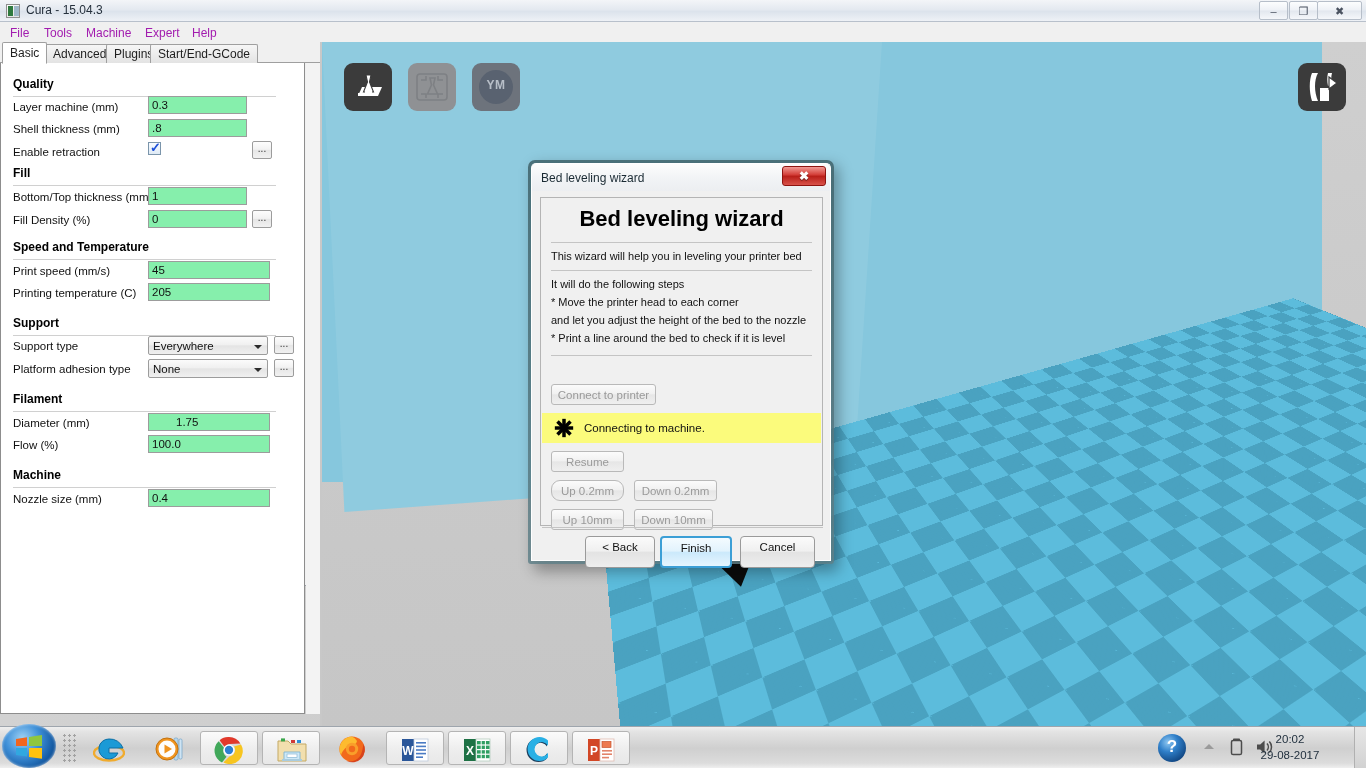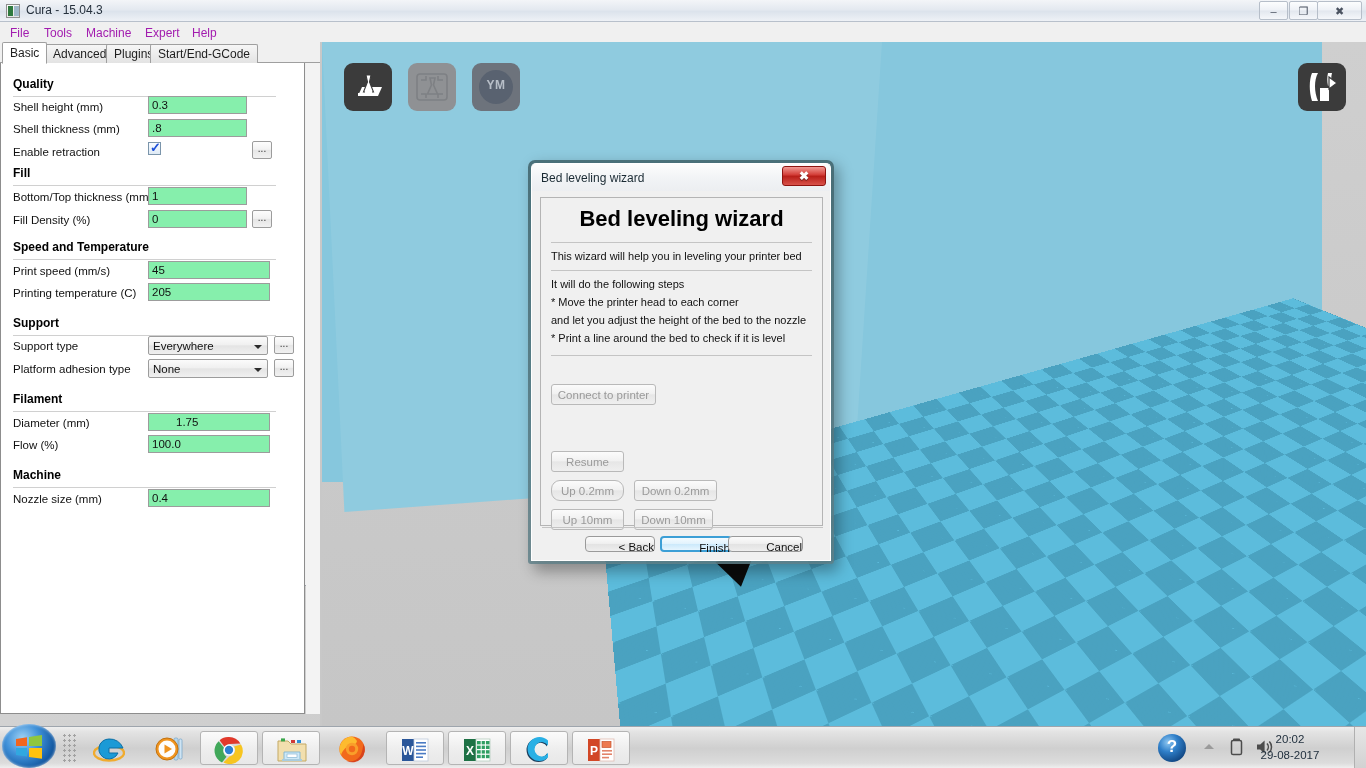--- a/index.html
+++ b/index.html
@@ -275,24 +275,24 @@
     position: absolute; left: 1px; top: 215px; width: 279px; height: 30px;
     background: #fbfb7c;
   }
   #spinner {
     position: absolute; left: 12px; top: 5px; width: 20px; height: 20px;
   }
   #status-text {
     position: absolute; left: 42px; top: 9px; font-size: 11.5px; color: #111;
   }
   .fbtn {
-    position: absolute; top: 345px; height: 16px;
+    position: absolute; top: 345px; height: 32px;
     background: linear-gradient(180deg,#fbfbfb 0%,#f0f0f0 46%,#e3e3e3 52%,#eeeeee 100%);
     border: 1px solid #9a9a9a; border-radius: 4px;
-    font-size: 11.5px; color: #111; text-align: right; line-height: 21px;
+    font-size: 11.5px; color: #111; text-align: center; line-height: 21px;
   }
   .fbtn.primary {
     background: linear-gradient(180deg,#f4fbff 0%,#e2f3fd 46%,#cbe9fb 52%,#e6f5fe 100%);
     border: 2px solid #3c9fd6;
   }
 
   
   #taskbar {
     position: absolute; left: 0; top: 726px; width: 1366px; height: 42px;
     background: linear-gradient(180deg,#efefef 0%, #e3e3e3 12%, #cfcfcf 52%, #dcdcdc 88%, #efefef 100%);
@@ -379,21 +379,21 @@
       <div class="tab" style="left:150px;">Start/End-GCode</div>
     </div>
 
     <div id="panel-right-fill"></div>
     <div id="panel-gutter"></div>
     <div id="settings-panel">
 
       <div class="sec-head" style="left:12px; top:14px;">Quality</div>
       <div class="sec-rule" style="left:12px; top:33px; width:263px;"></div>
 
-      <div class="field-label" style="left:12px; top:38px;">Shell height (mm)</div>
+      <div class="field-label" style="left:12px; top:38px;">Layer machine (mm)</div>
       <div class="tbox" style="left:147px; top:33px; width:99px;">0.3</div>
 
       <div class="field-label" style="left:12px; top:60px;">Shell thickness (mm)</div>
       <div class="tbox" style="left:147px; top:56px; width:99px;">.8</div>
 
       <div class="field-label" style="left:12px; top:83px;">Enable retraction</div>
       <div class="cbox" style="left:147px; top:79px;"></div>
       <div class="dotbtn" style="left:251px; top:78px;">...</div>
 
       <div class="sec-head" style="left:12px; top:103px;">Fill</div>
@@ -505,33 +505,49 @@
 
         <div class="dlg-line" style="left:10px; top:80px;">It will do the following steps</div>
         <div class="dlg-line" style="left:10px; top:98px;">* Move the printer head to each corner</div>
         <div class="dlg-line" style="left:10px; top:116px;">   and let you adjust the height of the bed to the nozzle</div>
         <div class="dlg-line" style="left:10px; top:134px;">* Print a line around the bed to check if it is level</div>
 
         <div class="dlg-rule" style="left:10px; top:157px; width:261px;"></div>
 
         <div class="dbtn" style="left:10px; top:186px; width:105px;">Connect to printer</div>
 
+        <div id="status-strip">
+          <svg id="spinner" viewBox="0 0 24 24">
+            <g stroke="#000000" stroke-width="4.2" stroke-linecap="butt">
+              <line x1="12" y1="12" x2="12" y2="1"></line>
+              <line x1="12" y1="12" x2="12" y2="23"></line>
+              <line x1="12" y1="12" x2="1" y2="12"></line>
+              <line x1="12" y1="12" x2="23" y2="12"></line>
+              <line x1="12" y1="12" x2="4.2" y2="4.2"></line>
+              <line x1="12" y1="12" x2="19.8" y2="19.8"></line>
+              <line x1="12" y1="12" x2="19.8" y2="4.2"></line>
+              <line x1="12" y1="12" x2="4.2" y2="19.8"></line>
+            </g>
+            <circle cx="12" cy="12" r="3.4" fill="#000000"></circle>
+          </svg>
+          <div id="status-text">Connecting to machine.</div>
+        </div>
 
         <div class="dbtn" style="left:10px; top:253px; width:73px;">Resume</div>
         <div class="dbtn" style="left:10px; top:282px; width:73px;border-radius:9px;">Up 0.2mm</div>
         <div class="dbtn" style="left:93px; top:282px; width:83px;">Down 0.2mm</div>
         <div class="dbtn" style="left:10px; top:311px; width:73px;">Up 10mm</div>
         <div class="dbtn" style="left:93px; top:311px; width:79px;">Down 10mm</div>
       </div>
 
       <div class="dlg-rule" style="left:10px; top:336px; width:281px;"></div>
 
       <div class="fbtn" style="left:53px;  width:70px;">&lt; Back</div>
       <div class="fbtn primary" style="left:128px; width:72px;">Finish</div>
-      <div class="fbtn" style="left:196px; width:75px;">Cancel</div>
+      <div class="fbtn" style="left:208px; width:75px;">Cancel</div>
     </div>
   </div>
 
   <div id="taskbar">
 
     <div id="startbtn">
       <svg id="startorb" width="28" height="24" viewBox="0 0 28 24">
         <path d="M1 4 L12 2.2 L12 11 L1 11 Z" fill="#f2651e"></path>
         <path d="M14 1.9 L27 0 L27 11 L14 11 Z" fill="#8fc73e"></path>
         <path d="M1 13 L12 13 L12 21.6 L1 19.9 Z" fill="#31a8e0"></path>

